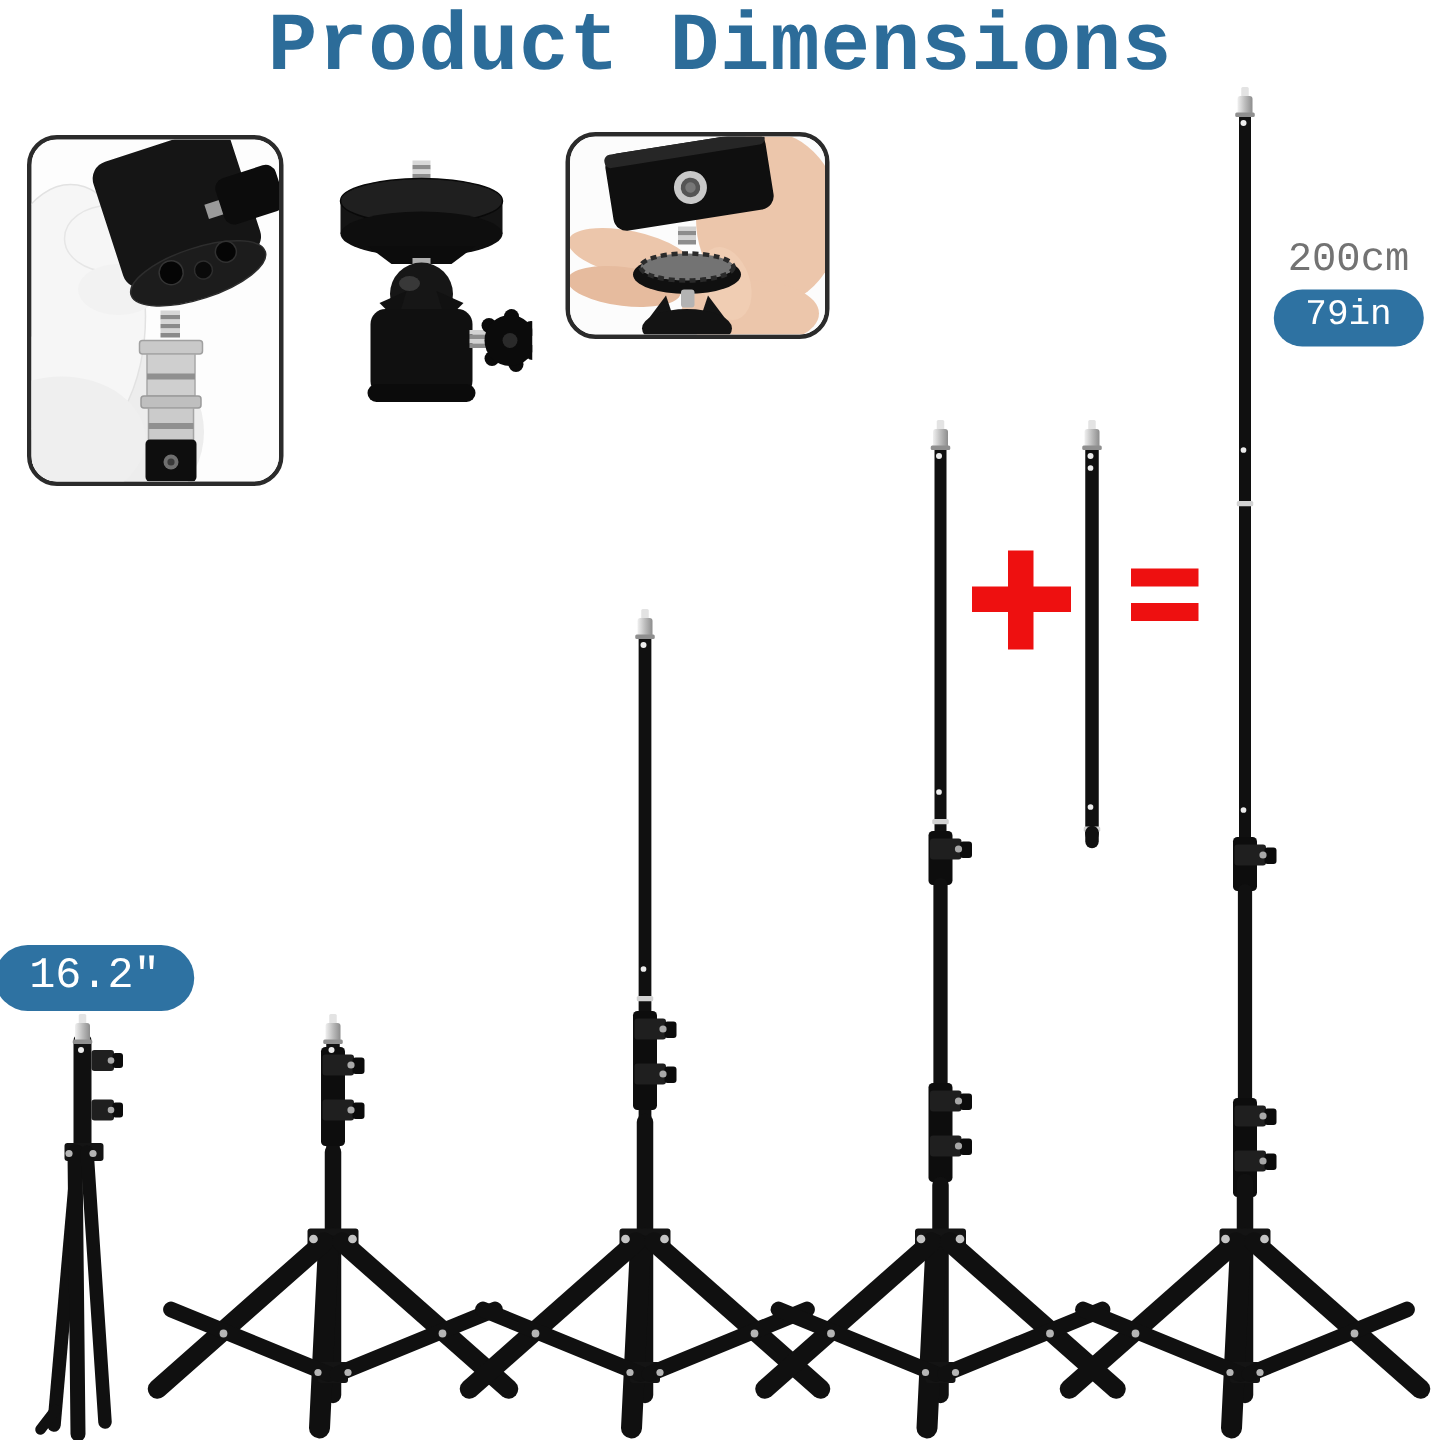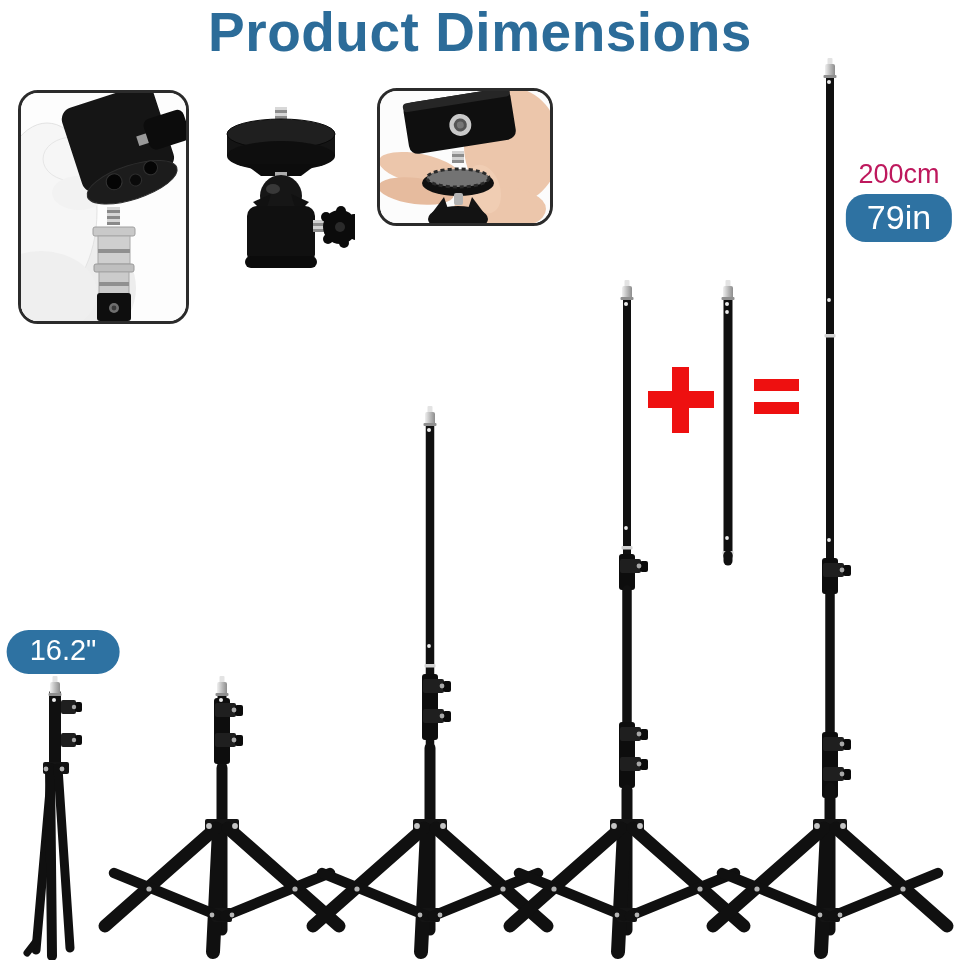--- a/index.html
+++ b/index.html
@@ -1,29 +1,29 @@
 <!DOCTYPE html>
 <html style="--title-blue: #2c6c99; --badge-blue: #2e72a2; --symbol-red: #ee1010;"><head>
 <meta charset="utf-8">
 <style>
   html,body{margin:0;padding:0;background:#ffffff;}
   #stage{position:relative;width:960px;height:960px;background:#fff;overflow:hidden;
-         font-family:Liberation Sans, sans-serif;}
+         font-family:Liberation Mono, monospace;}
   #page-title{position:absolute;top:0px;left:0;width:100%;text-align:center;margin:0;
               font-size:55px;font-weight:bold;letter-spacing:0.5px;color:var(--title-blue,#2c6c99);}
   .inset{position:absolute;overflow:hidden;background:#fff;}
   .framed{border:3px solid #2b2b2b;border-radius:20px;}
   #inset1{left:18px;top:90px;width:165px;height:228px;}
   #inset2{left:205px;top:104px;width:150px;height:168px;}
   #inset3{left:377px;top:88px;width:170px;height:132px;background:#fbfbfb;}
   #stands-svg{position:absolute;left:0;top:0;z-index:1;}
   .dim{position:absolute;z-index:2;display:flex;flex-direction:column;align-items:center;
        transform:translateX(-50%);}
-  .cm{font-size:27px;color:#be185d;white-space:nowrap;}
-  .badge{margin-top:4px;background:var(--badge-blue,#2e72a2);color:#ffffff;font-size:34px;
+  .cm{font-size:27px;color:#737373;white-space:nowrap;}
+  .badge{margin-top:4px;background:var(--badge-blue,#2e72a2);color:#ffffff;font-size:24px;
          line-height:1;padding:6px 21px 8px;border-radius:20px;white-space:nowrap;}
   .badge-lg{font-size:29px;padding:6px 23px 9px;border-radius:22px;margin-top:0;}
   #label-folded{left:63px;top:630px;}
   #label-50{left:218px;top:602px;}
   #label-108{left:423px;top:333px;}
   #label-160{left:622px;top:200px;}
   #label-200{left:899px;top:159px;}
   .op{position:absolute;z-index:2;}
   #plus{left:648px;top:367px;width:66px;height:66px;}
   #plus .h{position:absolute;left:0;top:24px;width:66px;height:17px;background:var(--symbol-red,#ee1010);}

